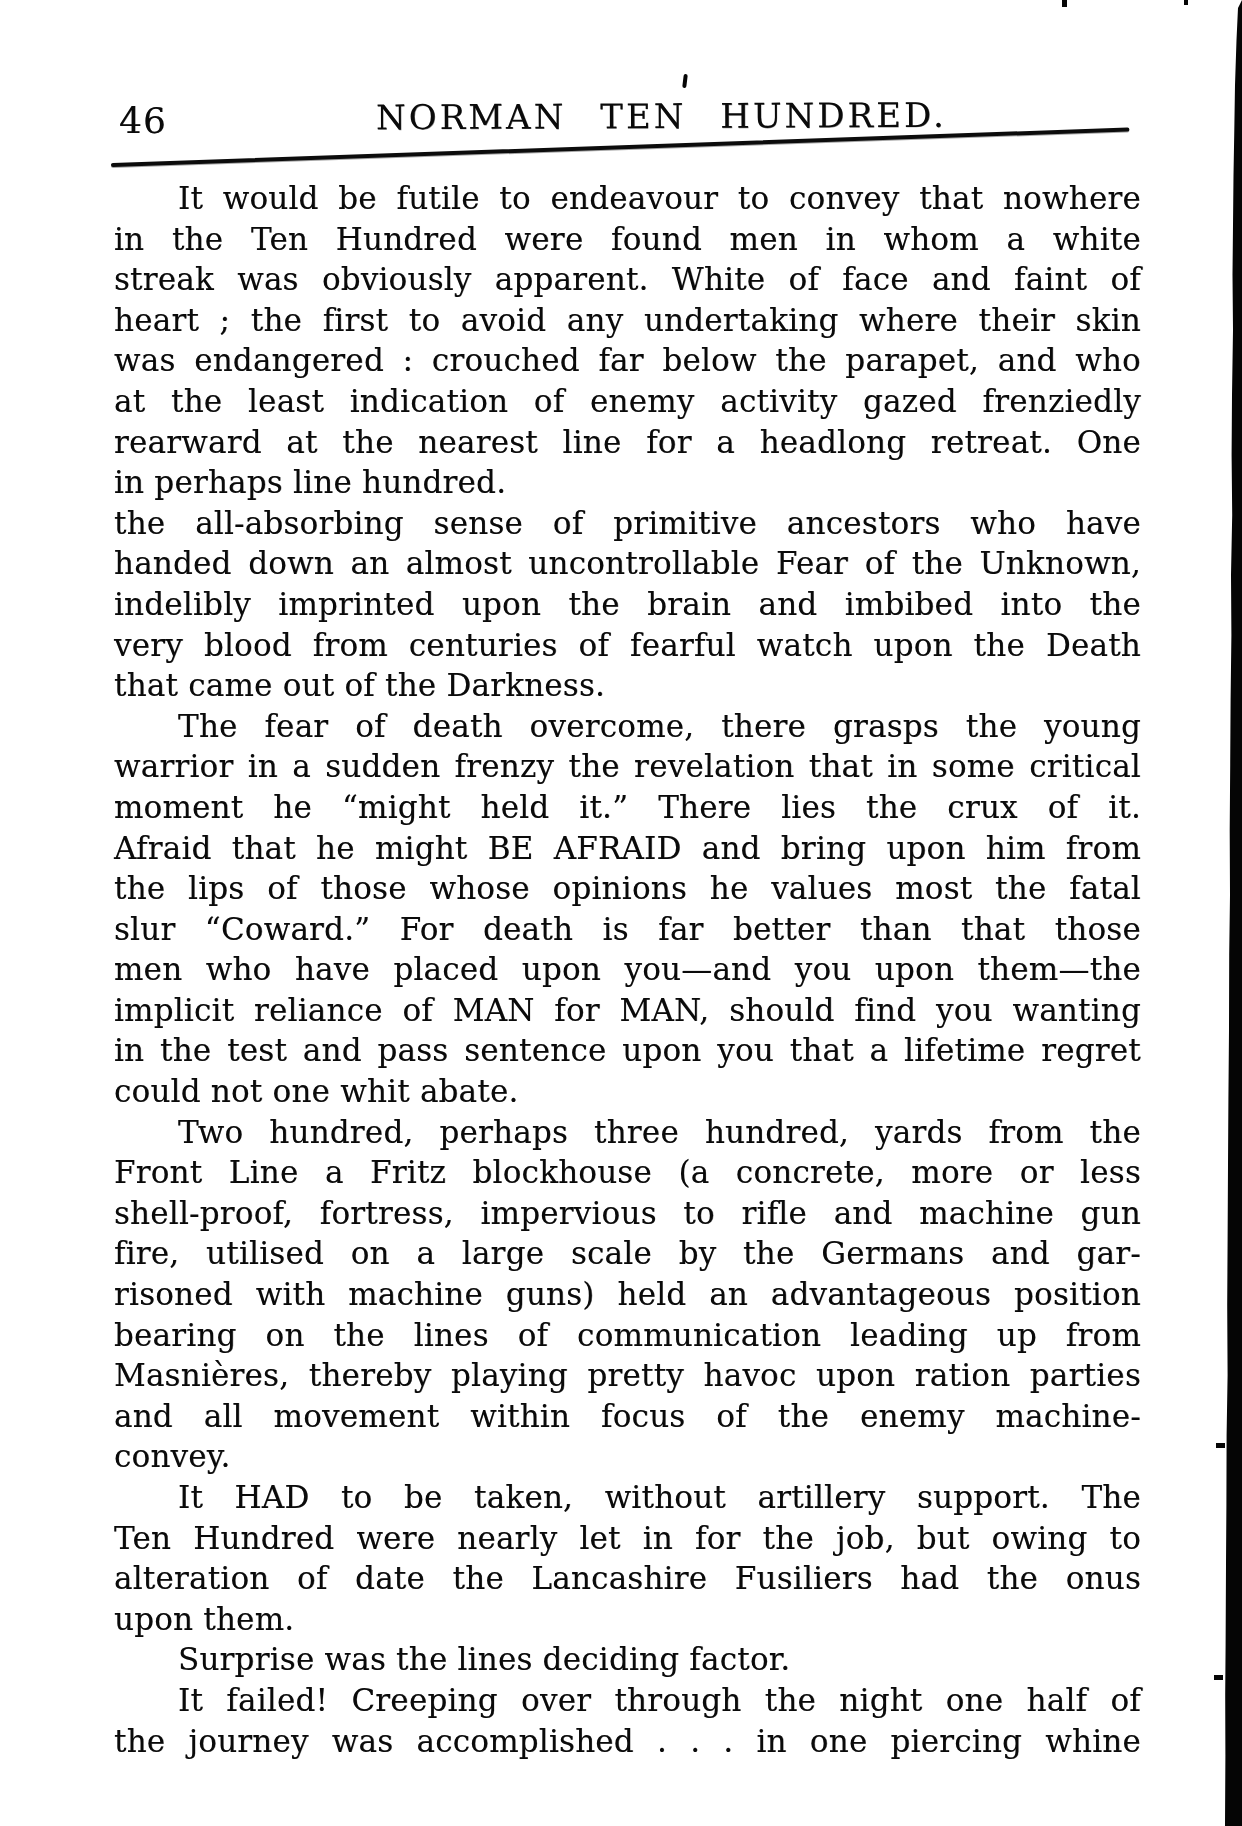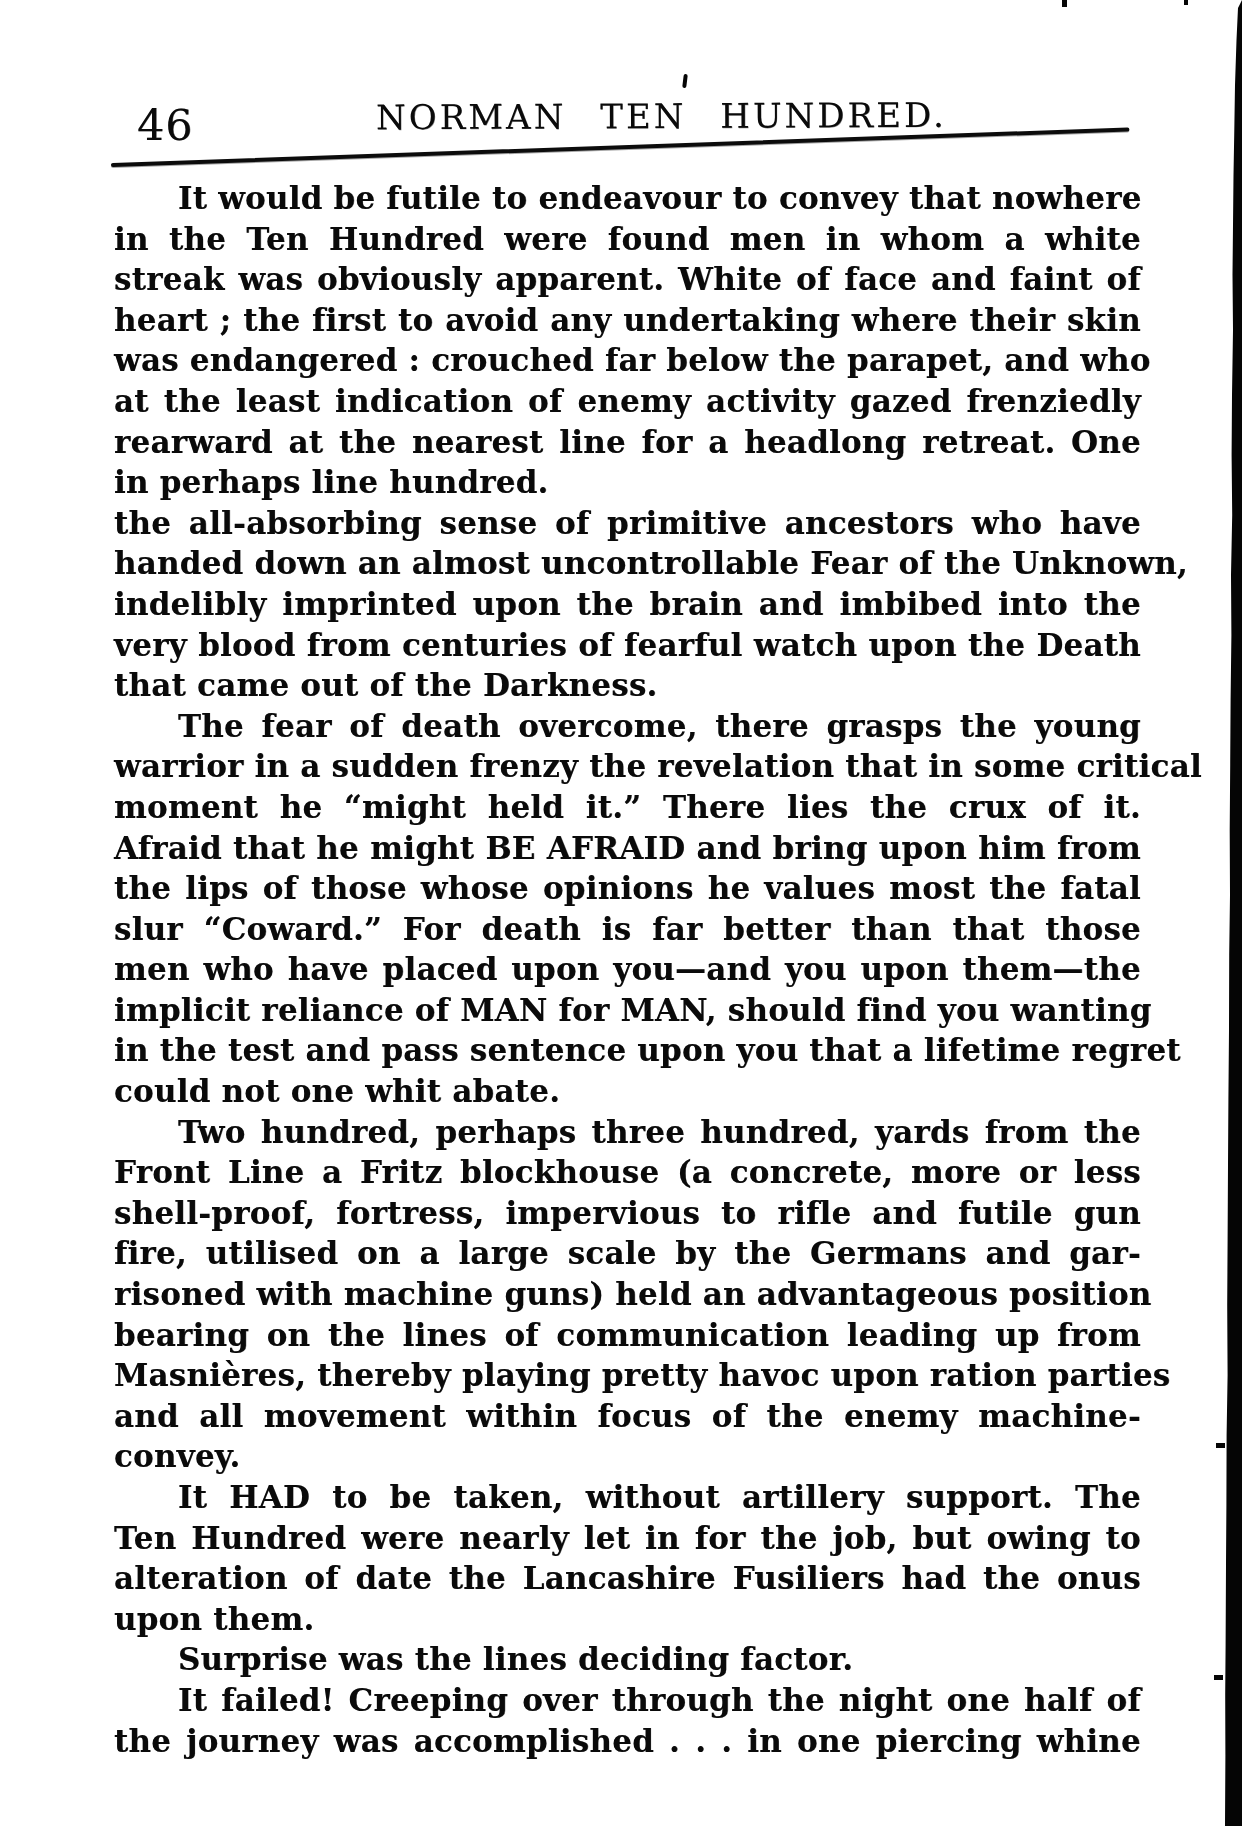--- a/index.html
+++ b/index.html
@@ -10,23 +10,23 @@
     width: 1242px;
     height: 1826px;
     position: relative;
     background: #ffffff;
     overflow: hidden;
     font-family: "DejaVu Serif", serif;
     color: #0a0a0a;
   }
   .page-number {
     position: absolute;
-    left: 137px;
+    left: 119px;
     top: 100px;
-    font-size: 43px;
+    font-size: 36px;
     letter-spacing: 1px;
     text-shadow: 0.4px 0.4px 0 rgba(0,0,0,0.45);
   }
   .header-title {
     position: absolute;
     left: 376px;
     top: 96px;
     font-size: 34px;
     letter-spacing: 3px;
     word-spacing: 20px;
@@ -44,21 +44,20 @@
     transform-origin: left center;
     transform: rotate(-2.0deg);
     border-radius: 2px;
     box-shadow: 0 1px 0 rgba(0,0,0,0.35);
   }
   .body-text {
     position: absolute;
     left: 114px;
     top: 178px;
     width: 1027px;
-    font-weight: bold;
   }
   .para {
     margin: 0;
     padding: 0;
   }
   .line {
     height: 40.6px;
     line-height: 40.6px;
     font-size: 31px;
     text-align: justify;
@@ -128,21 +127,21 @@
       <div class="line">the lips of those whose opinions he values most the fatal</div>
       <div class="line">slur “Coward.”   For death is far better than that those</div>
       <div class="line">men who have placed upon you—and you upon them—the</div>
       <div class="line">implicit reliance of MAN for MAN, should find you wanting</div>
       <div class="line">in the test and pass sentence upon you that a lifetime regret</div>
       <div class="line endline">could not one whit abate.</div>
     </div>
     <div class="para">
       <div class="line first">Two hundred, perhaps three hundred, yards from the</div>
       <div class="line">Front Line a Fritz blockhouse (a concrete, more or less</div>
-      <div class="line">shell-proof, fortress, impervious to rifle and futile gun</div>
+      <div class="line">shell-proof, fortress, impervious to rifle and machine gun</div>
       <div class="line">fire, utilised on a large scale by the Germans and gar-</div>
       <div class="line">risoned with machine guns) held an advantageous position</div>
       <div class="line">bearing on the lines of communication leading up from</div>
       <div class="line">Masnières, thereby playing pretty havoc upon ration parties</div>
       <div class="line">and all movement within focus of the enemy machine-</div>
       <div class="line endline">convey.</div>
     </div>
     <div class="para">
       <div class="line first">It HAD to be taken, without artillery support.  The</div>
       <div class="line">Ten Hundred were nearly let in for the job, but owing to</div>

